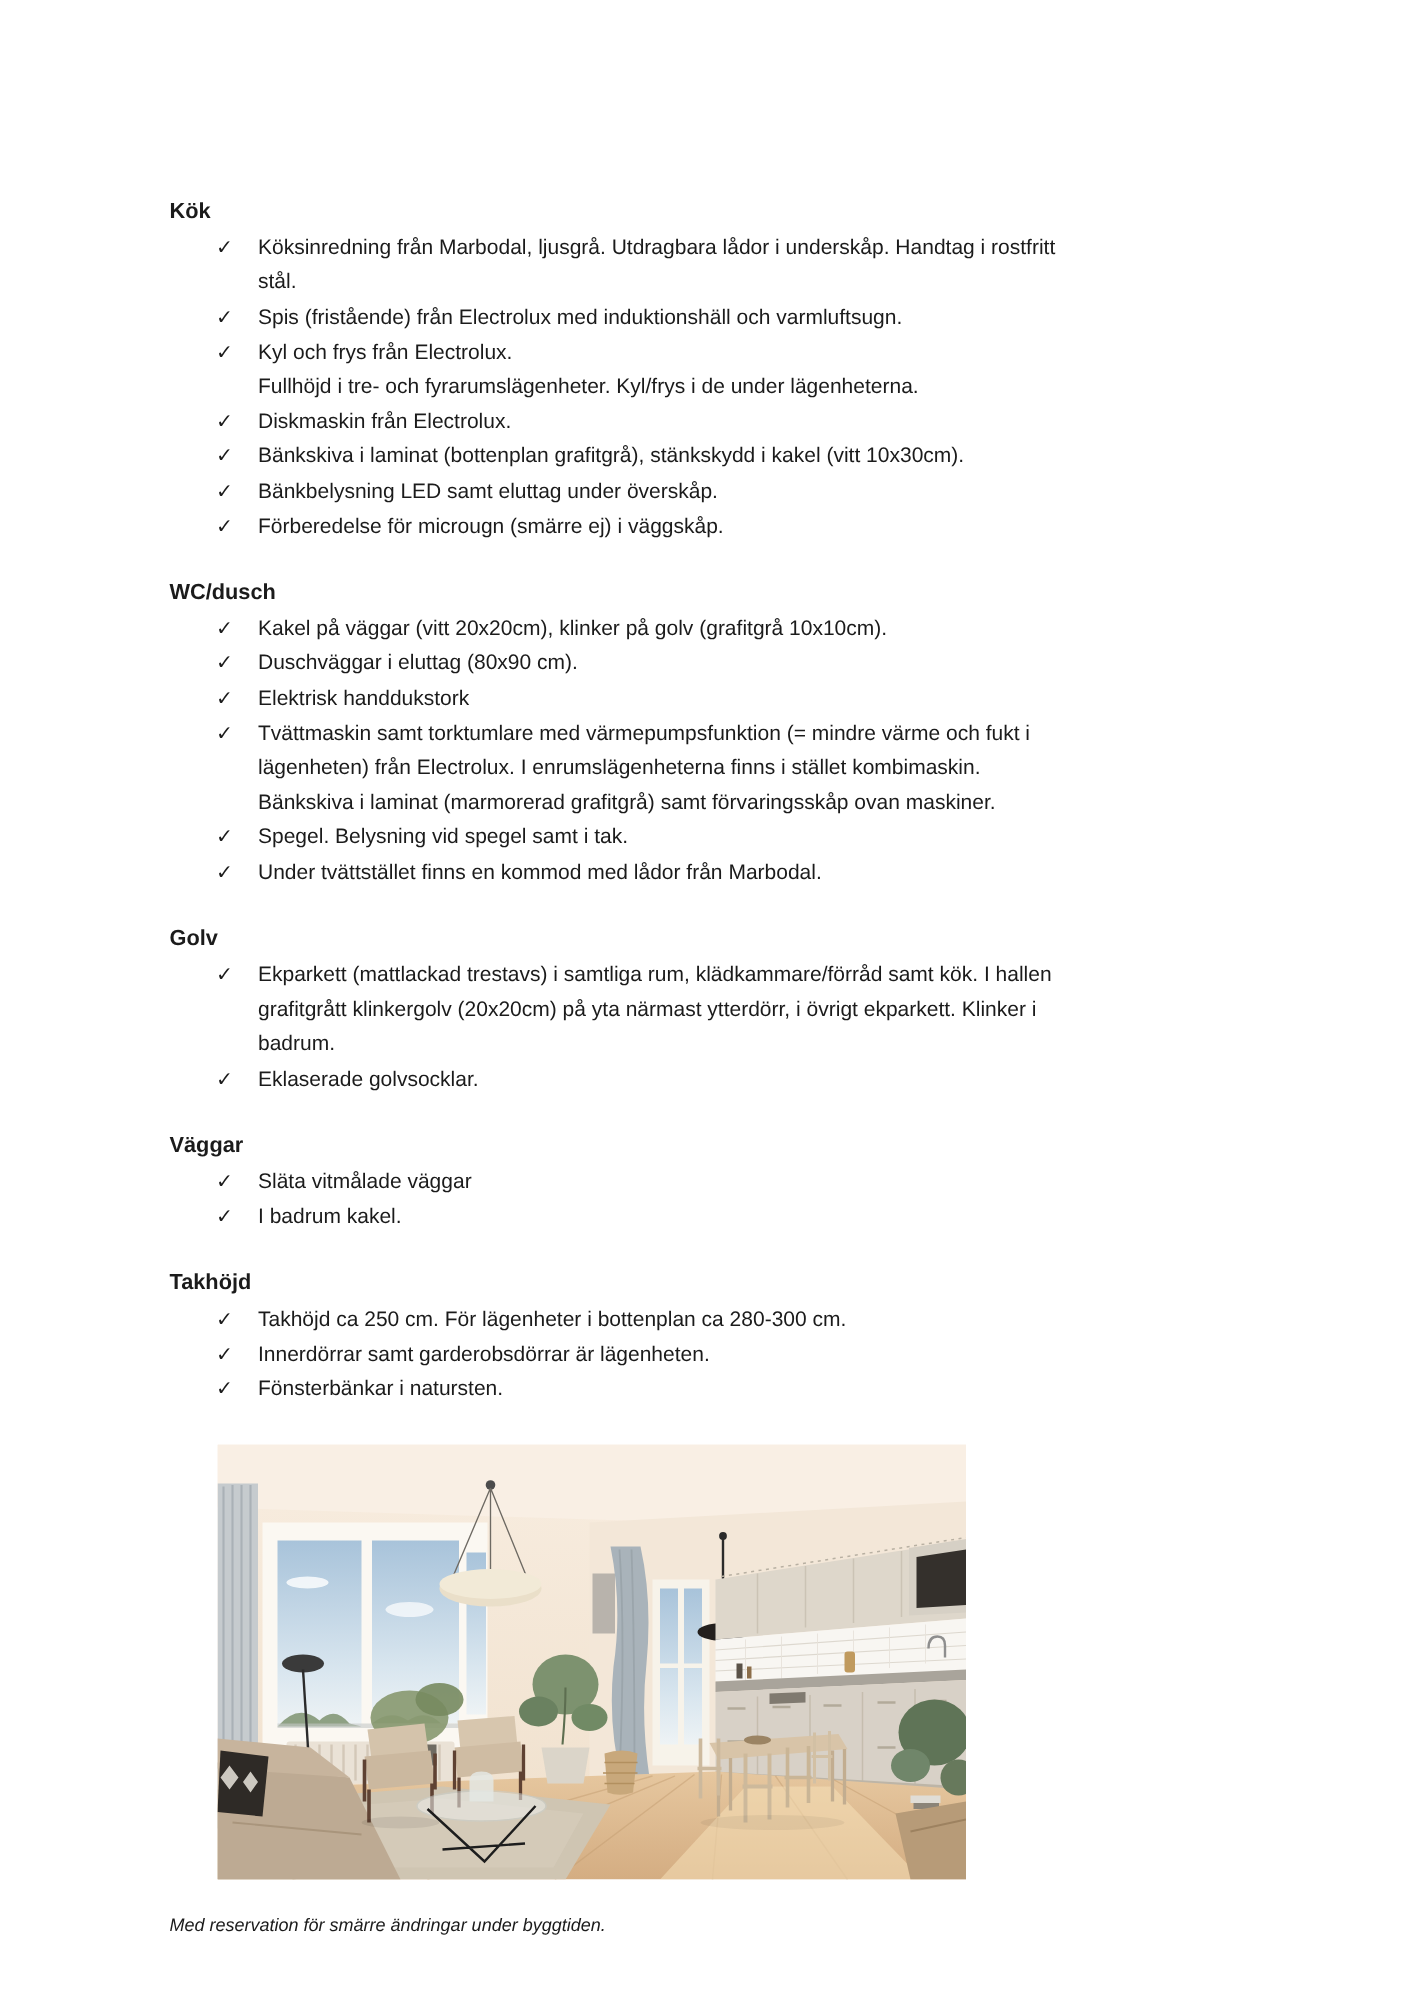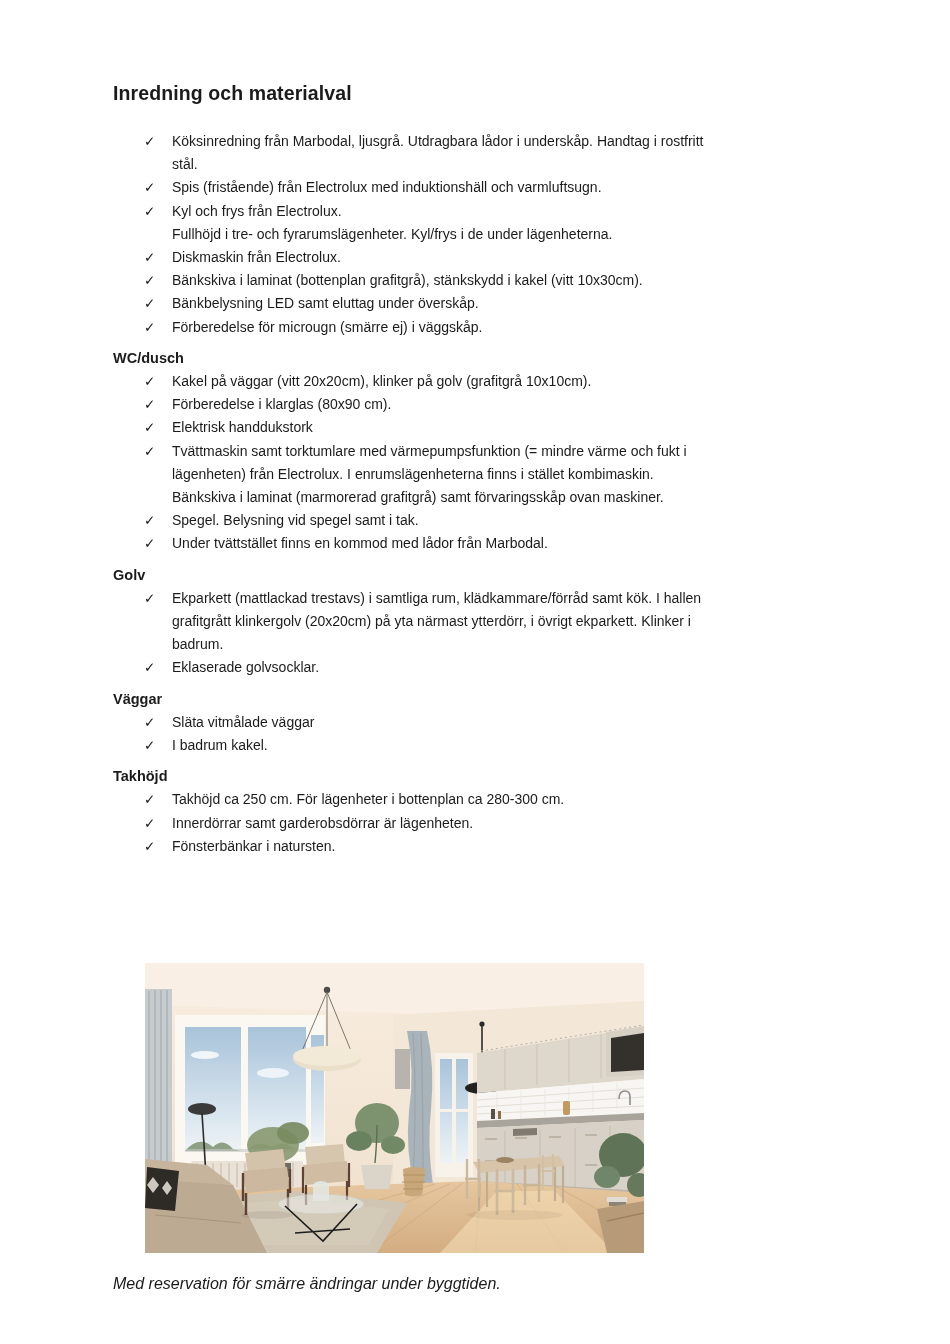--- a/index.html
+++ b/index.html
@@ -11,46 +11,46 @@
   .page{position:absolute;inset:0;background:#ffffff;}
   .doc-title{
     position:absolute;left:113px;top:66px;
     font-size:19.5px;font-weight:700;line-height:28px;letter-spacing:.1px;
   }
   .content{
     position:absolute;left:113px;top:130px;width:724px;
     font-size:14px;line-height:23.2px;
   }
   .section-heading{font-weight:700;font-size:14.5px;line-height:23.2px;}
-  .section + .section{margin-top:8px;}
+  .section + .section{margin-top:22px;}
   .li{position:relative;padding-left:59px;}
   .check{
     position:absolute;left:31px;top:0;width:16px;
     font-size:13.5px;line-height:23.2px;color:#1b1b1b;
   }
   .li-text{display:block;white-space:pre-line;}
   .photo{
     position:absolute;left:145px;top:963px;width:499px;height:290px;
   }
   .photo svg{display:block;width:499px;height:290px;}
   .footer{
     position:absolute;left:113px;top:1272px;
-    font-style:italic;font-size:16px;line-height:23.2px;
+    font-style:italic;font-size:12px;line-height:23.2px;
   }
 </style>
 </head>
 <body>
 
 <div class="page">
 
-  <h1 class="doc-title">Inredning och materialval</h1>
 
   <div class="content">
 
     <div class="section">
+      <div class="section-heading">Kök</div>
       <div class="li">
         <span class="check">✓</span>
         <span class="li-text">Köksinredning från Marbodal, ljusgrå. Utdragbara lådor i underskåp. Handtag i rostfritt
 stål.</span>
       </div>
       <div class="li">
         <span class="check">✓</span>
         <span class="li-text">Spis (fristående) från Electrolux med induktionshäll och varmluftsugn.</span>
       </div>
       <div class="li">
@@ -77,21 +77,21 @@
     </div>
 
     <div class="section">
       <div class="section-heading">WC/dusch</div>
       <div class="li">
         <span class="check">✓</span>
         <span class="li-text">Kakel på väggar (vitt 20x20cm), klinker på golv (grafitgrå 10x10cm).</span>
       </div>
       <div class="li">
         <span class="check">✓</span>
-        <span class="li-text">Förberedelse i klarglas (80x90 cm).</span>
+        <span class="li-text">Duschväggar i eluttag (80x90 cm).</span>
       </div>
       <div class="li">
         <span class="check">✓</span>
         <span class="li-text">Elektrisk handdukstork</span>
       </div>
       <div class="li">
         <span class="check">✓</span>
         <span class="li-text">Tvättmaskin samt torktumlare med värmepumpsfunktion (= mindre värme och fukt i
 lägenheten) från Electrolux. I enrumslägenheterna finns i stället kombimaskin.
 Bänkskiva i laminat (marmorerad grafitgrå) samt förvaringsskåp ovan maskiner.</span>

